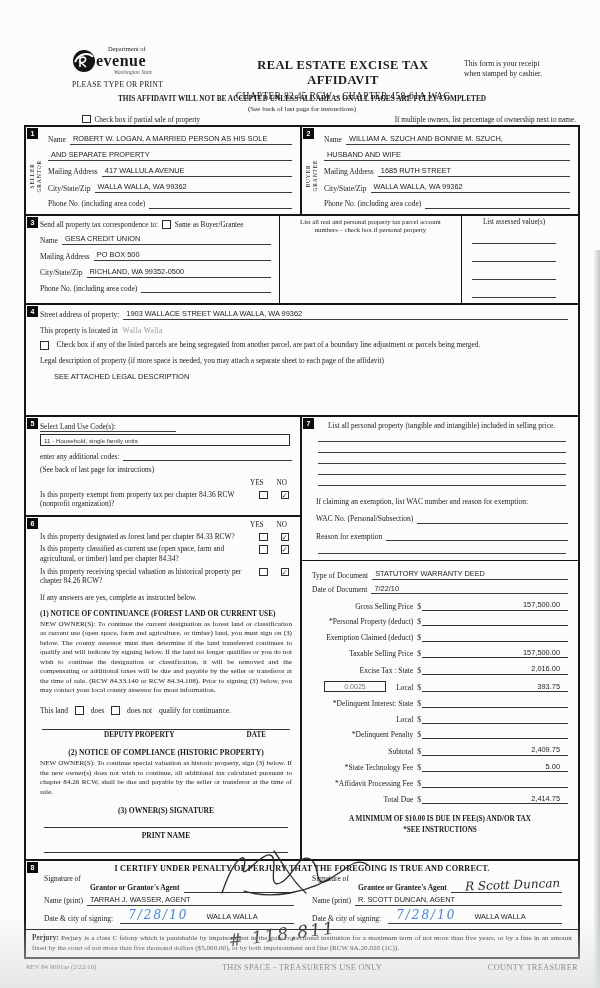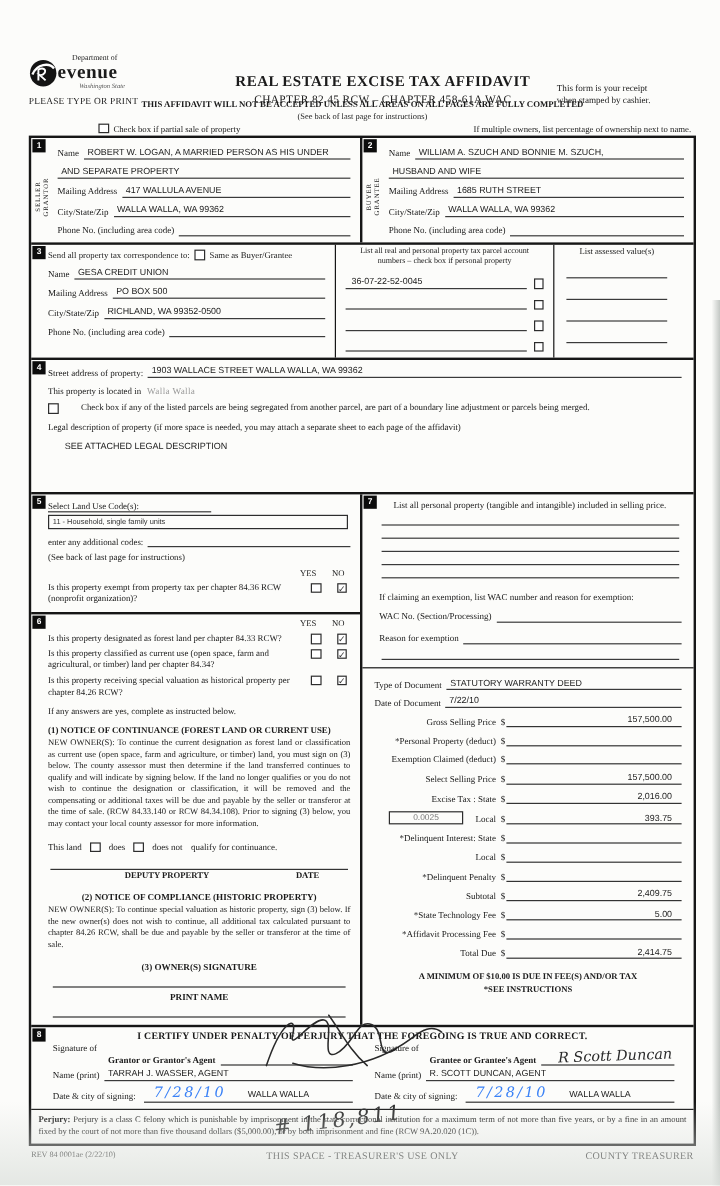--- a/index.html
+++ b/index.html
@@ -10,21 +10,21 @@
     background:#fcfcfa; color:#1b1b1b;
     font-family:"Liberation Serif", serif;
   }
   .scan-edge { position:absolute; right:0; top:250px; bottom:0; width:7px;
     background:linear-gradient(to right, rgba(140,148,144,0), rgba(125,135,130,0.45)); }
   .bottom-gray { position:absolute; left:0; right:0; bottom:0; height:70px;
     background:linear-gradient(rgba(230,233,230,0), rgba(222,226,222,0.8)); }
   .form { position:absolute; left:24px; top:46px; width:556px; }
 
   
-  .hdr { display:flex; align-items:flex-end; }
+  .hdr { display:flex; align-items:flex-start;margin-left:48px; }
   .logo-block { width:150px; }
   .logo-row { display:flex; align-items:center; }
   .logo-circle { width:24px; height:24px; flex:none; }
   .logo-text { margin-left:2px; line-height:1; }
   .logo-dept { font-size:6.5px; margin-left:10px; }
   .logo-name { font-size:16px; font-weight:bold; letter-spacing:0.5px; margin-top:0px; margin-left:-2px;}
   .logo-state { font-size:5.5px; font-style:italic; color:#555; margin-left:16px; margin-top:1px; }
   .ptop { font-size:7.8px; margin-top:5px; letter-spacing:0.2px; }
   .hdr-center { flex:1; text-align:center; padding-top:12px; }
   .title { font-weight:bold; font-size:12.5px; letter-spacing:0.4px; }
@@ -67,21 +67,21 @@
   .parcel-val { flex:1; border-bottom:1px solid #3a3a3a; font-family:"Liberation Sans", sans-serif;
     font-size:7.4px; padding:0 2px 0.5px 5px; min-height:10px; }
   .corr-right { flex:1; padding:2px 22px 5px 10px; }
   .corr-right-hdr { font-size:7.2px; text-align:center; }
   .assessed-line { border-bottom:1px solid #3a3a3a; height:10.5px; margin-top:7.5px; }
 
   
   .sec4 { border-top:2px solid #161616; position:relative; padding:3px 10px 6px 14px; min-height:112px; font-size:7.4px; }
   .located-row { margin-top:6px; display:flex; align-items:flex-end; gap:5px; }
   .located-val { color:#9a9a9a; font-size:7.6px; letter-spacing:0.3px; }
-  .seg-row { display:flex; align-items:flex-start; gap:19px; margin-top:6px; line-height:1.2; }
+  .seg-row { display:flex; align-items:flex-start; gap:8px; margin-top:6px; line-height:1.2; }
   .legal-label { margin-top:6px; }
   .legal-val { font-family:"Liberation Sans", sans-serif; margin:7px 0 0 14px; font-size:7.5px; }
 
   
   .main { display:flex; border-top:2px solid #161616; min-height:410px; }
   .col-l { width:50%; border-right:2px solid #161616; display:flex; flex-direction:column; }
   .col-r { width:50%; display:flex; flex-direction:column; }
 
   .sec5 { position:relative; padding:3px 8px 6px 14px; border-bottom:2px solid #161616; font-size:7.4px; }
   .luc-box { border:1px solid #2d2d2d; margin:3px 2px 0 0; font-family:"Liberation Sans", sans-serif;
@@ -188,21 +188,21 @@
 
       <div class="parties">
         <div class="party pleft">
           <div class="badge">1</div>
           <div class="vside">
             <span>SELLER</span>
             <span>GRANTOR</span>
           </div>
           <div class="fline">
               <span class="flabel">Name</span>
-              <span class="fval">ROBERT W. LOGAN, A MARRIED PERSON AS HIS UNDER</span>
+              <span class="fval">ROBERT W. LOGAN, A MARRIED PERSON AS HIS SOLE</span>
             </div>
           <div class="fline">
               <span class="fval">AND SEPARATE PROPERTY</span>
             </div>
           <div class="fline">
               <span class="flabel">Mailing Address</span>
               <span class="fval">417 WALLULA AVENUE</span>
             </div>
           <div class="fline">
               <span class="flabel">City/State/Zip</span>
@@ -261,38 +261,20 @@
               <span class="flabel">City/State/Zip</span>
               <span class="fval">RICHLAND, WA 99352-0500</span>
             </div>
           <div class="fline">
               <span class="flabel">Phone No. (including area code)</span>
               <span class="fval"></span>
             </div>
         </div>
         <div class="corr-mid">
           <div class="corr-mid-hdr">List all real and personal property tax parcel account numbers – check box if personal property</div>
-          <div id="parcel-rows">
-              <div class="parcel-row">
-                <span class="parcel-val">36-07-22-52-0045</span>
-                <span class="cb"></span>
-              </div>
-              <div class="parcel-row">
-                <span class="parcel-val"></span>
-                <span class="cb"></span>
-              </div>
-              <div class="parcel-row">
-                <span class="parcel-val"></span>
-                <span class="cb"></span>
-              </div>
-              <div class="parcel-row">
-                <span class="parcel-val"></span>
-                <span class="cb"></span>
-              </div>
-            </div>
         </div>
         <div class="corr-right">
           <div class="corr-right-hdr">List assessed value(s)</div>
           <div class="assessed-line"></div>
           <div class="assessed-line"></div>
           <div class="assessed-line"></div>
           <div class="assessed-line"></div>
         </div>
       </div>
 
@@ -398,21 +380,21 @@
           <div class="sec7">
             <div class="badge">7</div>
             <div class="pp-label">List all personal property (tangible and intangible) included in selling price.</div>
             <div class="pp-line"></div>
             <div class="pp-line"></div>
             <div class="pp-line"></div>
             <div class="pp-line"></div>
             <div class="pp-line"></div>
             <div class="exem-prompt">If claiming an exemption, list WAC number and reason for exemption:</div>
             <div class="fline" style="margin-top:8px;">
-              <span class="flabel">WAC No. (Section/Processing)</span>
+              <span class="flabel">WAC No. (Personal/Subsection)</span>
               <span class="fval"></span>
             </div>
             <div class="fline" style="margin-top:8px;">
               <span class="flabel">Reason for exemption</span>
               <span class="fval"></span>
             </div>
             <div class="pp-line" style="margin-top:2px;"></div>
           </div>
 
           <div class="fin">
@@ -441,21 +423,21 @@
                 </div>
                 <div class="fee-row">
                   <div class="fee-labelwrap">
                     <span>Exemption Claimed (deduct)</span>
                   </div>
                   <span class="fee-dollar">$</span>
                   <span class="fee-line"></span>
                 </div>
                 <div class="fee-row">
                   <div class="fee-labelwrap">
-                    <span>Select Selling Price</span>
+                    <span>Taxable Selling Price</span>
                   </div>
                   <span class="fee-dollar">$</span>
                   <span class="fee-line">157,500.00</span>
                 </div>
                 <div class="fee-row">
                   <div class="fee-labelwrap">
                     <span>Excise Tax : State</span>
                   </div>
                   <span class="fee-dollar">$</span>
                   <span class="fee-line">2,016.00</span>

